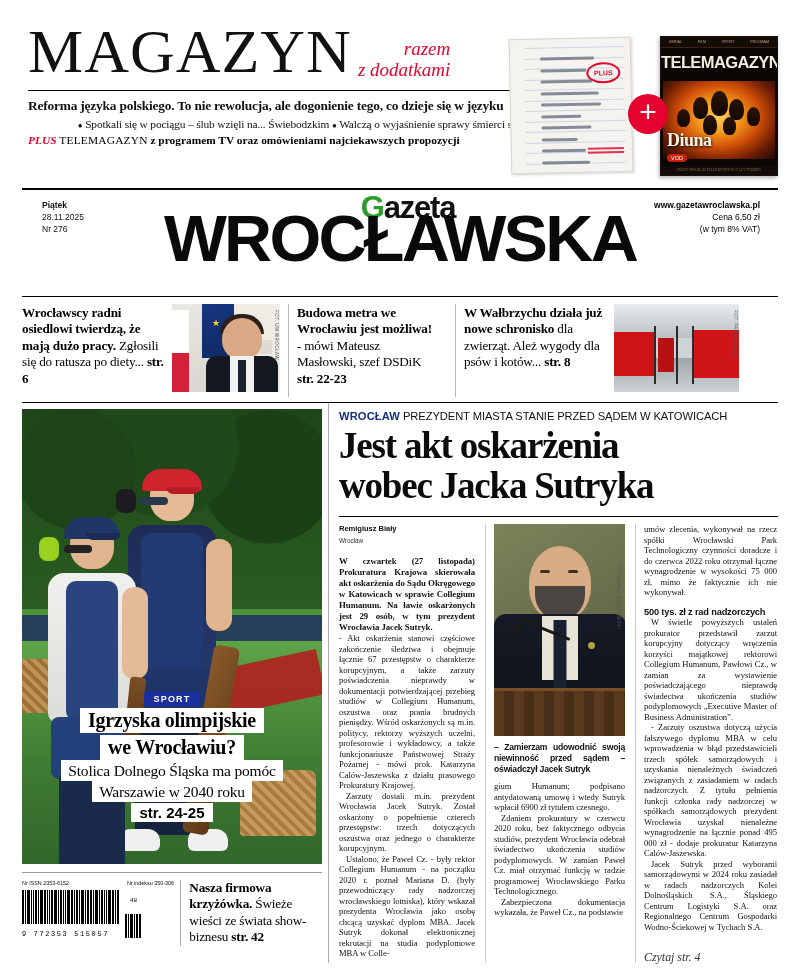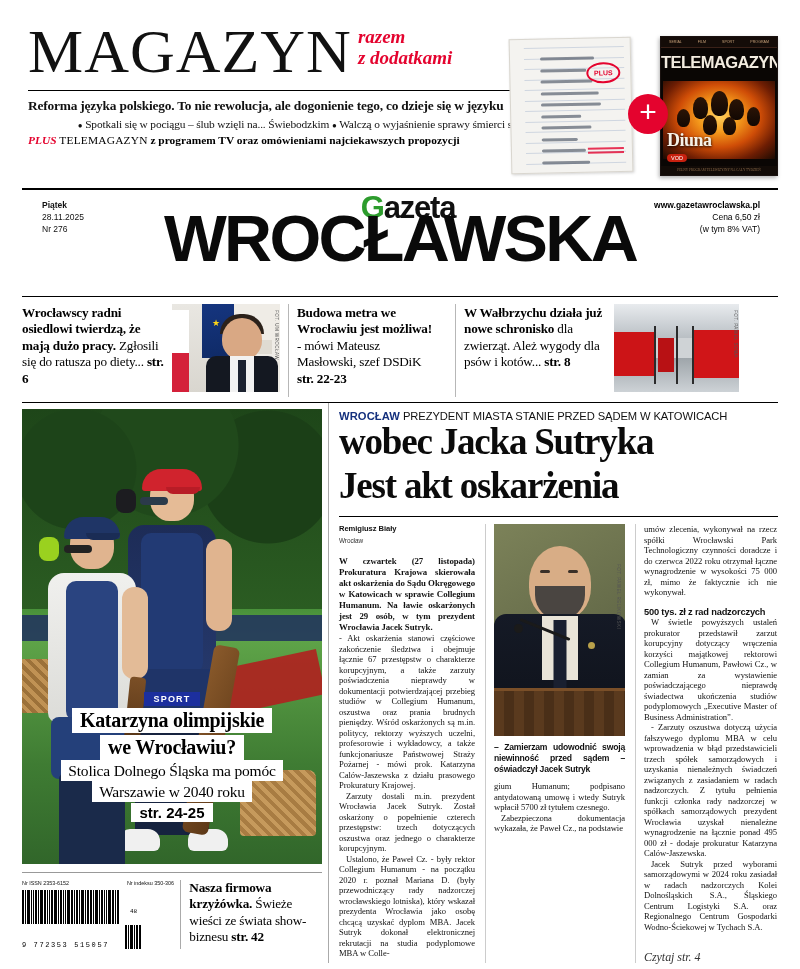--- a/index.html
+++ b/index.html
@@ -14,23 +14,24 @@
   
   .promo { position: relative; padding: 22px 28px 6px 28px; height: 188px; }
   .promo-left { width: 500px; }
   .magazyn-row { display: flex; align-items: flex-start; }
   .magazyn-word {
     font-family: "Liberation Serif", serif;
     font-size: 62px; line-height: 0.95; letter-spacing: 1px;
     font-weight: 400; color: #111; white-space: nowrap;
   }
   .magazyn-sub {
-    color: #e4032e; font-style: italic; font-weight: 700;
-    font-size: 19px; line-height: 1.12; margin-left: 6px; margin-top: 4px;
+    color: #e4032e; font-style: italic; font-weight: 400;
+    font-size: 19px; line-height: 1.12; margin-left: 6px; margin-top: 16px;
     font-family: "Liberation Serif", serif;
+    text-align: right;
   }
   .promo-rule { border-top: 1px solid #000; margin: 9px 0 7px 0; width: 484px; }
   .promo-line1 {
     font-size: 13.4px; font-weight: 700; color: #111; letter-spacing: -0.2px;
     white-space: nowrap;
   }
   .promo-line2 {
     font-size: 11.4px; color: #111; margin-top: 4px; letter-spacing: -0.15px;
     white-space: nowrap;
     text-align: right;
@@ -294,21 +295,21 @@
 
   
   .bl-rule { border-top: 1px solid #999; margin-top: 8px; }
   .bottom-left { display: flex; margin-top: 7px; }
   .barcode-box { width: 152px; flex: none; }
   .bc-meta { display:flex; justify-content: space-between; font-size:5.4px;
     font-family:"Liberation Sans",sans-serif; color:#111; margin-bottom:4px;}
   .bc-wrap { display:flex; align-items:flex-end; }
   .bc-bars { height: 34px; display: flex; align-items: flex-end; }
   .bc-bars i { display:block; background:#000; height:34px; margin-right:1px; }
-  .bc-num { font-family:"Liberation Mono", monospace; font-size:7px; letter-spacing:1.6px; margin-top:17px;}
+  .bc-num { font-family:"Liberation Mono", monospace; font-size:7px; letter-spacing:1.6px; margin-top:6px;}
   .bc-addon { margin-left: 5px; }
   .bc-addon .bc-bars i { height: 24px; }
   .bc-addon-num { font-family:"Liberation Mono", monospace; font-size:6px; text-align:center;}
   .cross-div { width:1px; background:#aaa; margin: 0 9px 0 6px; }
   .crossword { font-size: 13.2px; line-height: 16.4px; letter-spacing:-0.2px;}
   .crossword b { font-weight: 700; }
 
   
   .kicker { font-family:"Liberation Sans",sans-serif; font-size: 11.2px;
     letter-spacing: -0.1px; color:#111; margin-top: 7px; white-space: nowrap;}
@@ -562,21 +563,21 @@
           <div class="sh-pouch"></div>
             <div class="sh-legs"></div>
 
         </div>
         <div class="gun"></div>
         <div class="gun2"></div>
         <div class="basket"></div>
 
         <div class="sport-overlay">
           <div><span class="sport-tag">SPORT</span></div>
-          <div><span class="sport-h1">Katarzyna olimpijskie</span></div>
+          <div><span class="sport-h1">Igrzyska olimpijskie</span></div>
           <div><span class="sport-h1">we Wrocławiu?</span></div>
           <div><span class="sport-h2">Stolica Dolnego Śląska ma pomóc</span></div>
           <div><span class="sport-h2">Warszawie w 2040 roku</span></div>
           <div><span class="sport-pg">str. 24-25</span></div>
         </div>
       </div>
 
       <div class="bl-rule"></div>
       <div class="bottom-left">
         <div class="barcode-box">
@@ -644,22 +645,22 @@
           <b>Nasza firmowa krzyżówka.</b><span> Świeże wieści ze świata show-biznesu</span> <b>str. 42</b>
         </div>
       </div>
     </div>
 
     <div class="main-right">
       <div class="kicker">
         <span class="city">WROCŁAW</span>
         <span>PREZYDENT MIASTA STANIE PRZED SĄDEM W KATOWICACH</span>
       </div>
+      <div class="lead-title">Jest akt oskarżenia</div>
       <div class="lead-title" style="margin-top:0">wobec Jacka Sutryka</div>
-      <div class="lead-title">Jest akt oskarżenia</div>
       <div class="lead-rule"></div>
 
       <div class="cols">
 
         <div class="col colA">
           <div class="byline-name">Remigiusz Biały</div>
           <div class="byline-city">Wrocław</div>
           <div class="lead-para">W czwartek (27 listopada) Prokuratura Krajowa skierowała akt oskarżenia do Sądu Okręgowego w Katowicach w sprawie Collegium Humanum. Na ławie oskarżonych jest 29 osób, w tym prezydent Wrocławia Jacek Sutryk.</div>
           <div class="body-p noind">- Akt oskarżenia stanowi częściowe zakończenie śledztwa i obejmuje łącznie 67 przestępstw o charakterze korupcyjnym, a także zarzuty poświadczenia nieprawdy w dokumentacji potwierdzającej przebieg studiów w Collegium Humanum, oszustwa oraz prania brudnych pieniędzy. Wśród oskarżonych są m.in. politycy, rektorzy wyższych uczelni, profesorowie i wykładowcy, a także funkcjonariusze Państwowej Straży Pożarnej - mówi prok. Katarzyna Calów-Jaszewska z działu prasowego Prokuratury Krajowej.</div>
           <div class="body-p">Zarzuty dostali m.in. prezydent Wrocławia Jacek Sutryk. Został oskarżony o popełnienie czterech przestępstw: trzech dotyczących oszustwa oraz jednego o charakterze korupcyjnym.</div>
@@ -676,21 +677,22 @@
             <div class="su-suit"></div>
             <div class="su-shirt"></div>
             <div class="su-tie"></div>
             <div class="su-pin"></div>
             <div class="su-mic"></div>
             <div class="su-mic2"></div>
             <div class="su-wood"></div>
             <div class="photo-credit" style="right:2px;top:40px">FOT. PAWEŁ RELIKOWSKI</div>
           </div>
           <div class="photo-cap">– Zamierzam udowodnić swoją niewinność przed sądem – oświadczył Jacek Sutryk</div>
-          <div class="body-p noind">gium Humanum; podpisano antydatowaną umowę i wtedy Sutryk wpłacił 5700 zł tytułem czesnego.</div>
+          <div class="body-p noind">gium Humanum; podpisano antydatowaną umowę i wtedy Sutryk wpłacił 6900 zł tytułem czesnego.</div>
+          <div class="body-p">Zdaniem prokuratury w czerwcu 2020 roku, bez faktycznego odbycia studiów, prezydent Wrocławia odebrał świadectwo ukończenia studiów podyplomowych. W zamian Paweł Cz. miał otrzymać funkcję w radzie programowej Wrocławskiego Parku Technologicznego.</div>
           <div class="body-p">Zabezpieczona dokumentacja wykazała, że Paweł Cz., na podstawie</div>
         </div>
 
         <div class="col colC">
           <div class="body-p noind">umów zlecenia, wykonywał na rzecz spółki Wrocławski Park Technologiczny czynności doradcze i do czerwca 2022 roku otrzymał łączne wynagrodzenie w wysokości 75 000 zł, mimo że faktycznie ich nie wykonywał.</div>
           <div class="subhead">500 tys. zł z rad nadzorczych</div>
           <div class="body-p">W świetle powyższych ustaleń prokurator przedstawił zarzut korupcyjny dotyczący wręczenia korzyści majątkowej rektorowi Collegium Humanum, Pawłowi Cz., w zamian za wystawienie poświadczającego nieprawdę świadectwa ukończenia studiów podyplomowych „Executive Master of Business Administration”.</div>
           <div class="body-p">- Zarzuty oszustwa dotyczą użycia fałszywego dyplomu MBA w celu wprowadzenia w błąd przedstawicieli trzech spółek samorządowych i uzyskania nienależnych świadczeń związanych z zasiadaniem w radach nadzorczych. Z tytułu pełnienia funkcji członka rady nadzorczej w spółkach samorządowych prezydent Wrocławia uzyskał nienależne wynagrodzenie na łącznie ponad 495 000 zł - dodaje prokuratur Katarzyna Calów-Jaszewska.</div>
           <div class="body-p">Jacek Sutryk przed wyborami samorządowymi w 2024 roku zasiadał w radach nadzorczych Kolei Dolnośląskich S.A., Śląskiego Centrum Logistyki S.A. oraz Regionalnego Centrum Gospodarki Wodno-Ściekowej w Tychach S.A.</div>
           <div class="jump">Czytaj str. 4</div>

